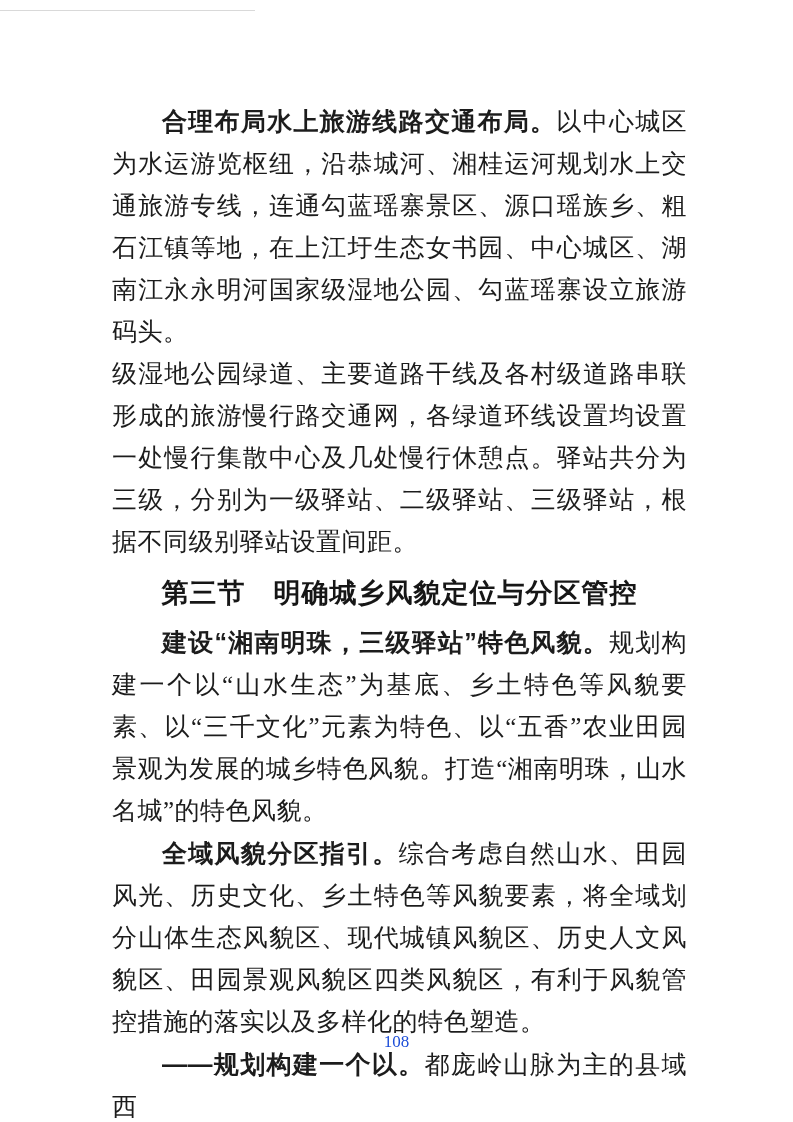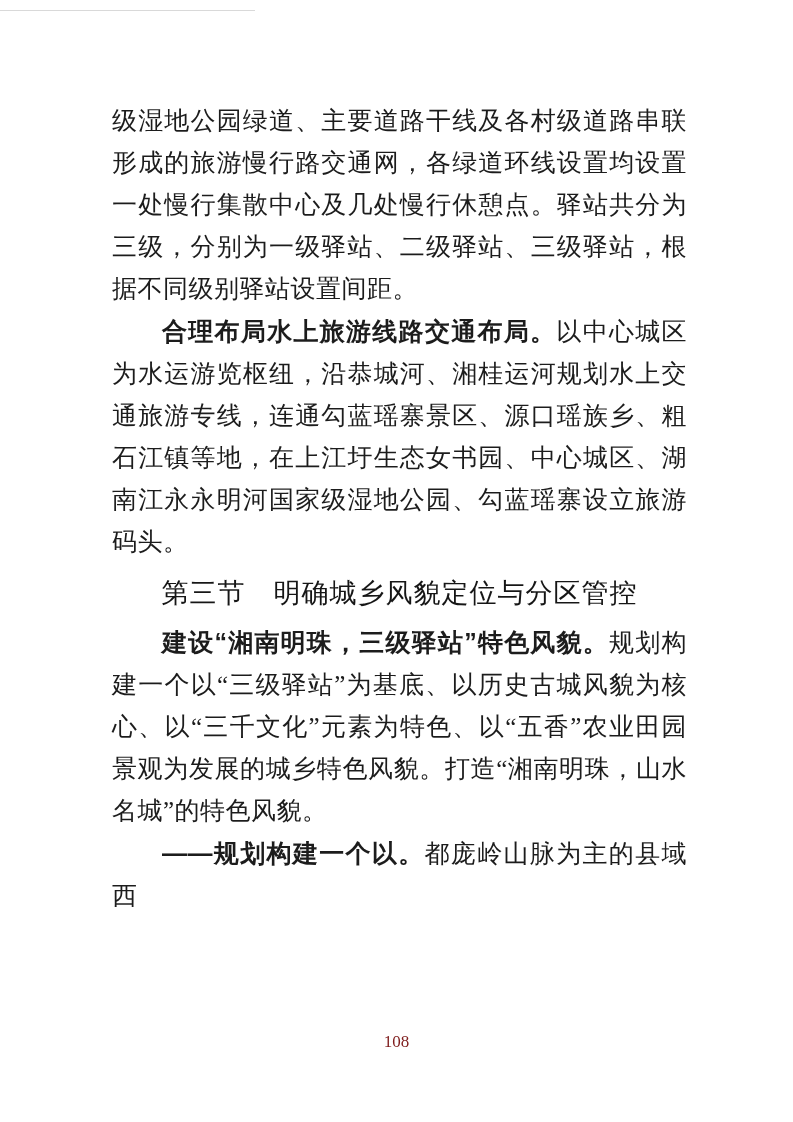--- a/index.html
+++ b/index.html
@@ -49,54 +49,55 @@
     font-family: "Liberation Sans", "DejaVu Sans", sans-serif;
   }
   .dash {
     font-weight: bold;
     font-family: "Liberation Sans", "DejaVu Sans", sans-serif;
   }
   h2.section-heading {
     margin: 10px 0 8px 0;
     font-size: 27px;
     line-height: 40px;
-    font-weight: normal;
+    font-weight: bold;
     font-family: "Liberation Sans", "DejaVu Sans", sans-serif;
     text-align: center;
     letter-spacing: 1px;
     color: #161616;
   }
   .page-number {
     position: absolute;
     top: 1032px;
     left: 0;
     width: 100%;
     text-align: center;
     font-size: 17px;
     font-family: "Liberation Serif", "DejaVu Serif", serif;
-    color: #7f1d1d;
+    color: #1d4ed8;
   }
 </style>
 </head>
 <body>
 
 <div class="page">
 
   <div class="scan-artifact"></div>
 
   <div class="content">
 
+    <p class="body-par indent"><span class="lead-bold">合理布局水上旅游线路交通布局。</span><span>以中心城区为水运游览枢纽，沿恭城河、湘桂运河规划水上交通旅游专线，连通勾蓝瑶寨景区、源口瑶族乡、粗石江镇等地，在上江圩生态女书园、中心城区、湖南江永永明河国家级湿地公园、勾蓝瑶寨设立旅游码头。</span></p>
+
     <p class="body-par"><span>级湿地公园绿道、主要道路干线及各村级道路串联形成的旅游慢行路交通网，各绿道环线设置均设置一处慢行集散中心及几处慢行休憩点。驿站共分为三级，分别为一级驿站、二级驿站、三级驿站，根据不同级别驿站设置间距。</span></p>
-
-    <p class="body-par indent"><span class="lead-bold">合理布局水上旅游线路交通布局。</span><span>以中心城区为水运游览枢纽，沿恭城河、湘桂运河规划水上交通旅游专线，连通勾蓝瑶寨景区、源口瑶族乡、粗石江镇等地，在上江圩生态女书园、中心城区、湖南江永永明河国家级湿地公园、勾蓝瑶寨设立旅游码头。</span></p>
 
     <h2 class="section-heading">第三节　明确城乡风貌定位与分区管控</h2>
 
-    <p class="body-par indent"><span class="lead-bold">建设“湘南明珠，三级驿站”特色风貌。</span><span>规划构建一个以“三级驿站”为基底、以历史古城风貌为核心、以“三千文化”元素为特色、以“五香”农业田园景观为发展的城乡特色风貌。打造“湘南明珠，山水名城”的特色风貌。</span></p>
+    <p class="body-par indent"><span class="lead-bold">建设“湘南明珠，三级驿站”特色风貌。</span><span>规划构建一个以“山水生态”为基底、乡土特色等风貌要素、以“三千文化”元素为特色、以“五香”农业田园景观为发展的城乡特色风貌。打造“湘南明珠，山水名城”的特色风貌。</span></p>
 
+    <p class="body-par indent"><span class="lead-bold">全域风貌分区指引。</span><span>综合考虑自然山水、田园风光、历史文化、乡土特色等风貌要素，将全域划分山体生态风貌区、现代城镇风貌区、历史人文风貌区、田园景观风貌区四类风貌区，有利于风貌管控措施的落实以及多样化的特色塑造。</span></p>
 
     <p class="body-par indent"><span class="dash">——</span><span class="lead-bold">规划构建一个以。</span><span>都庞岭山脉为主的县域西</span></p>
 
   </div>
 
   <div class="page-number">108</div>
 
 </div>
 
 </body></html>

